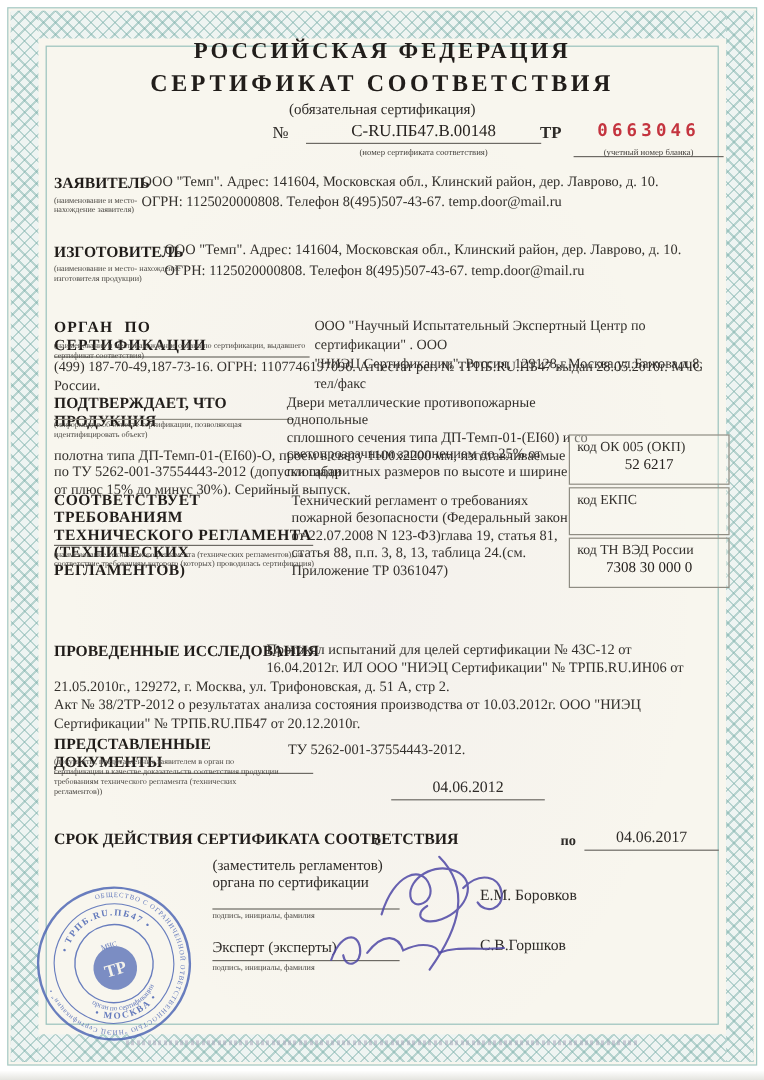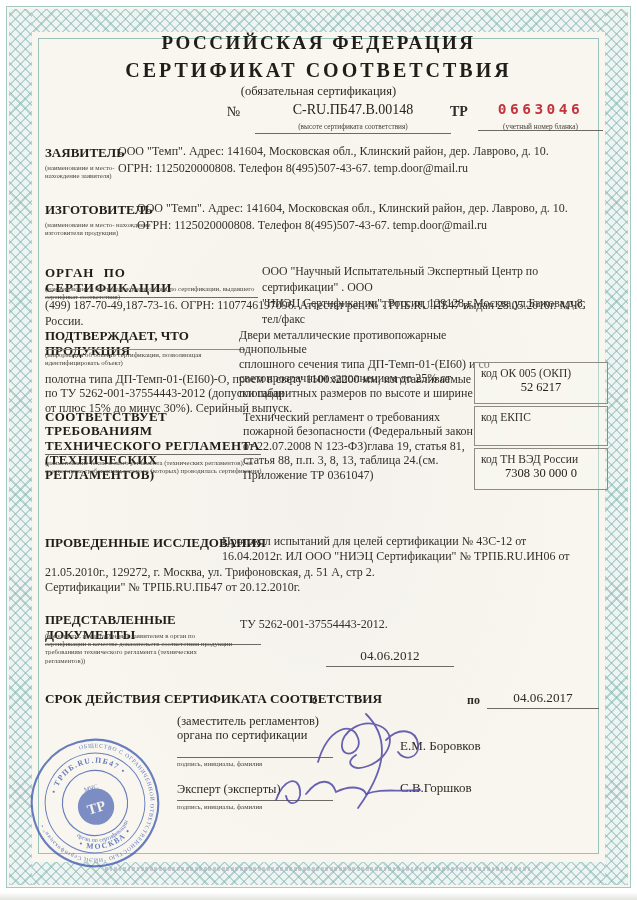--- a/index.html
+++ b/index.html
@@ -50,22 +50,22 @@
     <div class="band left"></div>
     <div class="band right"></div>
   </div>
   <div class="frame"></div>
 
   <div class="abs ctr hdr1" style="left:40px;right:40px;top:32px;">РОССИЙСКАЯ ФЕДЕРАЦИЯ</div>
   <div class="abs ctr hdr2" style="left:40px;right:40px;top:59px;">СЕРТИФИКАТ СООТВЕТСТВИЯ</div>
   <div class="abs ctr hdr3" style="left:40px;right:40px;top:84px;">(обязательная сертификация)</div>
 
   <div class="abs" style="left:227px;top:104px;font-size:14px;">№</div>
-  <div class="abs ctr certnum uline" style="left:255px;top:102px;width:196px;padding-bottom:15px;">C-RU.ПБ47.B.00148</div>
-  <div class="abs cap" style="left:255px;top:122px;width:196px;">(высоте сертификата соответствия)</div>
+  <div class="abs ctr certnum uline" style="left:255px;top:102px;width:196px;padding-bottom:1px;">C-RU.ПБ47.B.00148</div>
+  <div class="abs cap" style="left:255px;top:122px;width:196px;">(номер сертификата соответствия)</div>
   <div class="abs" style="left:450px;top:104px;font-size:14px;font-weight:bold;">ТР</div>
   <div class="abs ctr rednum uline" style="left:478px;top:101px;width:125px;padding-bottom:13px;">0663046</div>
   <div class="abs cap" style="left:478px;top:122px;width:125px;">(учетный номер бланка)</div>
 
   <div class="abs lbl" style="left:45px;top:145px;">ЗАЯВИТЕЛЬ</div>
   <div class="abs sub" style="left:45px;top:164px;width:102px;">(наименование и место- нахождение заявителя)</div>
   <div class="abs val" style="left:118px;top:143px;width:480px;">
       <div>ООО "Темп". Адрес: 141604, Московская обл., Клинский район, дер. Лаврово, д. 10.</div>
       <div>ОГРН: 1125020000808. Телефон 8(495)507-43-67. temp.door@mail.ru</div>
     </div>
@@ -133,20 +133,21 @@
 
   <div class="abs lbl" style="left:45px;top:535px;line-height:16px;">
       <div>ПРОВЕДЕННЫЕ ИССЛЕДОВАНИЯ</div>
     </div>
   <div class="abs val4" style="left:222px;top:534px;width:376px;">
       <div>Протокол испытаний для целей сертификации № 43С-12 от</div>
       <div>16.04.2012г. ИЛ ООО "НИЭЦ Сертификации" № ТРПБ.RU.ИН06 от</div>
     </div>
   <div class="abs val4" style="left:45px;top:565px;width:554px;">
       <div>21.05.2010г., 129272, г. Москва, ул. Трифоновская, д. 51 А, стр 2.</div>
+      <div>Акт № 38/2ТР-2012 о результатах анализа состояния производства от 10.03.2012г. ООО "НИЭЦ</div>
       <div>Сертификации" № ТРПБ.RU.ПБ47 от 20.12.2010г.</div>
     </div>
 
   <div class="abs lbl" style="left:45px;top:612px;width:216px;border-bottom:1px solid #6d6a64;padding-bottom:2px;">ПРЕДСТАВЛЕННЫЕ ДОКУМЕНТЫ</div>
   <div class="abs sub" style="left:45px;top:632px;width:192px;">(документы, представленные заявителем в орган по сертификации в качестве доказательств соответствия продукции требованиям технического регламента (технических регламентов))</div>
   <div class="abs val" style="left:240px;top:616px;width:350px;">ТУ 5262-001-37554443-2012.</div>
 
   <div class="abs lbl" style="left:45px;top:691px;font-size:13.2px;">СРОК ДЕЙСТВИЯ СЕРТИФИКАТА СООТВЕТСТВИЯ</div>
   <div class="abs" style="left:312px;top:693px;font-size:12px;">с</div>
   <div class="abs ctr uline" style="left:326px;top:648px;width:128px;font-size:13.2px;padding-bottom:2px;">04.06.2012</div>

